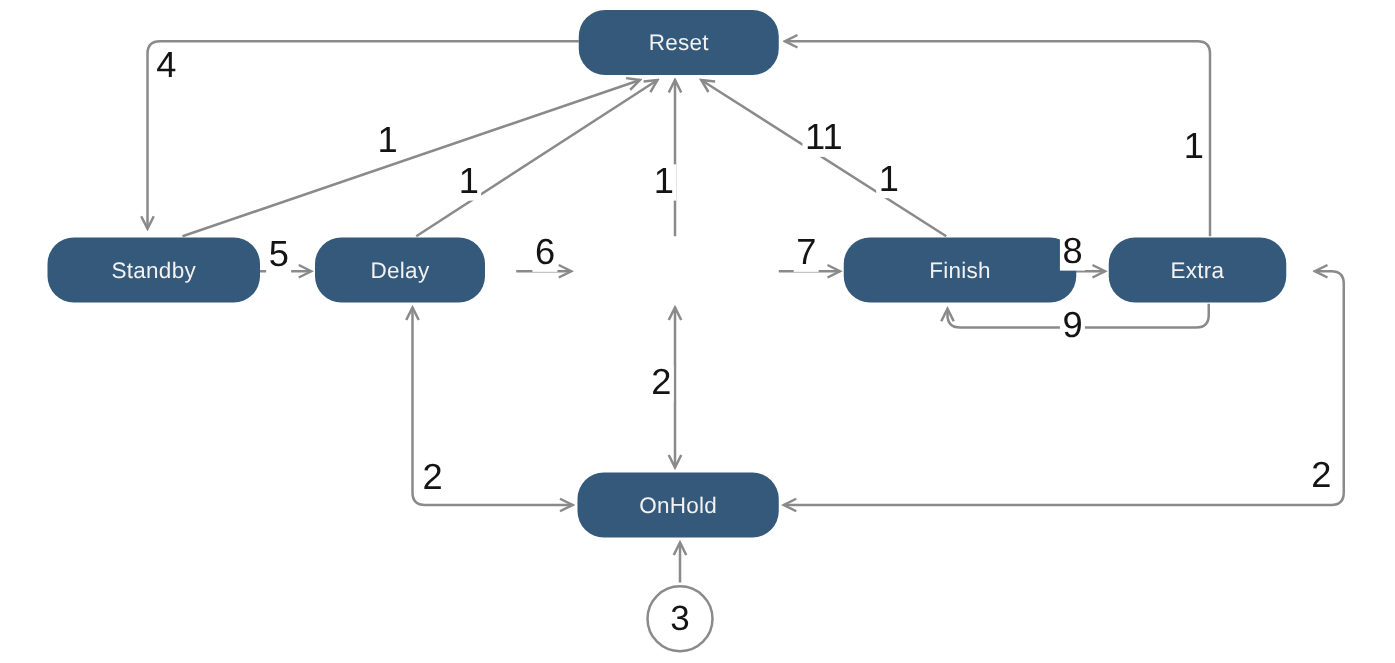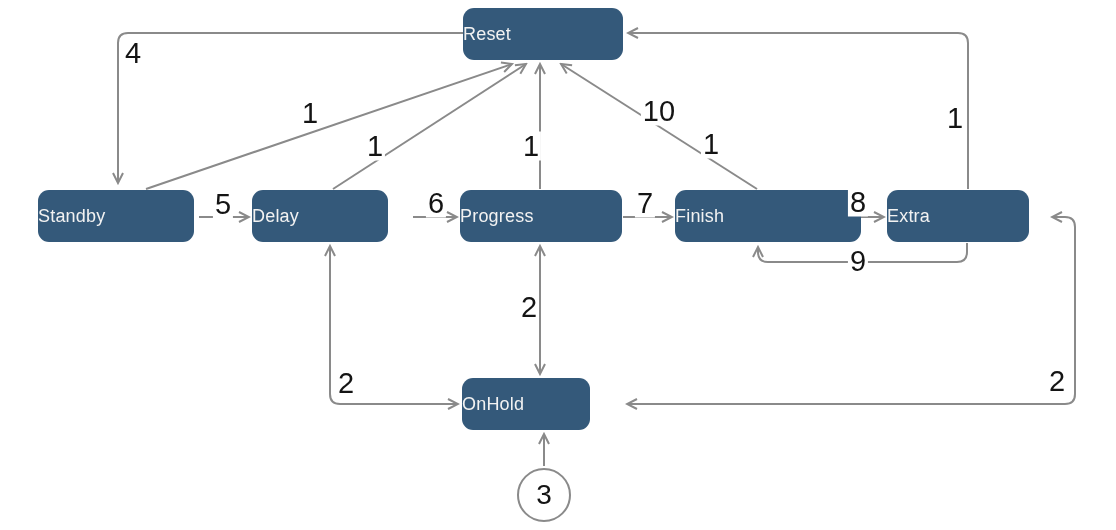--- a/index.html
+++ b/index.html
@@ -8,23 +8,23 @@
     width:1116px;height:530px;
     background:#ffffff;
     font-family:"Liberation Sans", sans-serif;
     overflow:hidden;
   }
   .edges-svg{position:absolute;left:0;top:0;}
   .node{
     position:absolute;
     height:52px;
     background:#34597a;
-    border-radius:11px;
+    border-radius:21px;
     color:#f2f2f2;
-    display:flex;align-items:center;
+    display:flex;align-items:center;justify-content:center;
     font-size:18px;
     letter-spacing:0.2px;
   }
   .edge-label{
     position:absolute;
     transform:translate(-50%,-50%);
     font-size:29px;
     line-height:1;
     color:#141414;
     background:#ffffff;
@@ -68,48 +68,45 @@
       <path d="M 330 246 L 330 394 Q 330 404 340 404 L 458 404" marker-start="url(#arrow)" marker-end="url(#arrow)"></path>
       <path d="M 540 246 L 540 374" marker-start="url(#arrow)" marker-end="url(#arrow)"></path>
       <path d="M 1052 217 L 1065 217 Q 1075 217 1075 227 L 1075 394 Q 1075 404 1065 404 L 627 404" marker-start="url(#arrow)" marker-end="url(#arrow)"></path>
       <path d="M 544 466 L 544 434" marker-end="url(#arrow)"></path>
     </g>
   </svg>
 
   <div class="node" style="left:463px;top:8px;width:160px">
     <span>Reset</span>
   </div>
-  <div class="node" style="left:38px;top:190px;width:156px">
+  <div class="node" style="left:38px;top:190px;width:170px">
     <span>Standby</span>
   </div>
   <div class="node" style="left:252px;top:190px;width:136px">
     <span>Delay</span>
-  </div>
-  <div class="node" style="left:460px;top:190px;width:162px">
-    <span>Progress</span>
   </div>
   <div class="node" style="left:675px;top:190px;width:186px">
     <span>Finish</span>
   </div>
   <div class="node" style="left:887px;top:190px;width:142px">
     <span>Extra</span>
   </div>
-  <div class="node" style="left:462px;top:378px;width:128px">
+  <div class="node" style="left:462px;top:378px;width:161px">
     <span>OnHold</span>
   </div>
 
   <div class="start-circle">
     <span>3</span>
   </div>
 
   <div class="edge-label" style="left:133px;top:53px">4</div>
   <div class="edge-label" style="left:310px;top:113px">1</div>
   <div class="edge-label" style="left:375px;top:146px">1</div>
   <div class="edge-label" style="left:531px;top:146px">1</div>
-  <div class="edge-label" style="left:659px;top:111px">10</div>
+  <div class="edge-label" style="left:659px;top:111px">11</div>
   <div class="edge-label" style="left:711px;top:144px">1</div>
   <div class="edge-label" style="left:955px;top:118px">1</div>
   <div class="edge-label" style="left:223px;top:204px">5</div>
   <div class="edge-label" style="left:436px;top:203px">6</div>
   <div class="edge-label" style="left:645px;top:203px">7</div>
   <div class="edge-label" style="left:858px;top:202px">8</div>
   <div class="edge-label" style="left:858px;top:261px">9</div>
   <div class="edge-label" style="left:346px;top:383px">2</div>
   <div class="edge-label" style="left:529px;top:307px">2</div>
   <div class="edge-label" style="left:1057px;top:381px">2</div>

